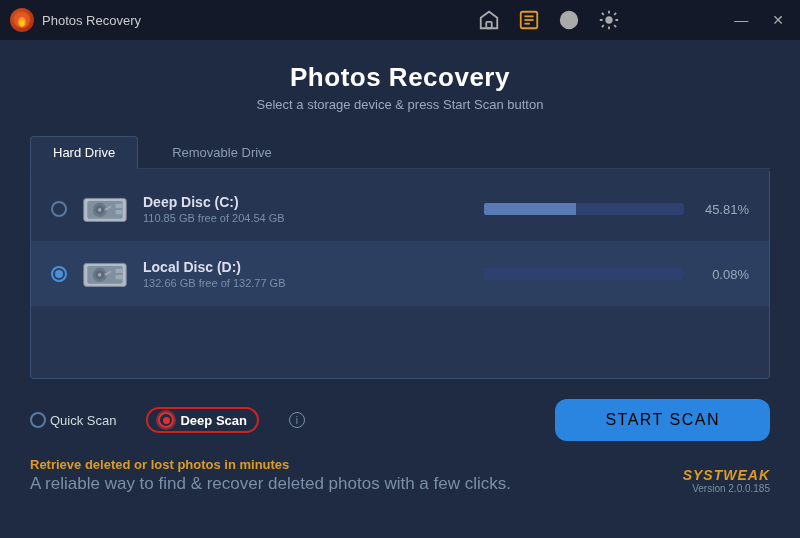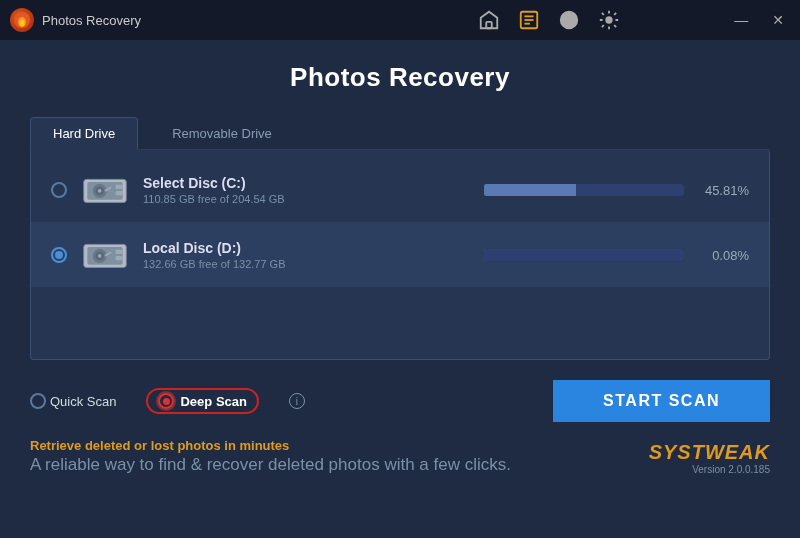--- a/index.html
+++ b/index.html
@@ -275,26 +275,26 @@
       display: flex;
       align-items: center;
       justify-content: center;
       font-size: 10px;
       color: #7a90a8;
       cursor: pointer;
     }
 
     .start-scan-btn {
       background: #2a85e0;
-      color: #ffffff;
+      color: #000000;
       border: none;
-      border-radius: 0;
+      border-radius: 12px;
       padding: 12px 50px;
       font-size: 16px;
-      font-weight: 700;
+      font-weight: 400;
       letter-spacing: 1.5px;
       cursor: pointer;
       margin-left: auto;
     }
 
     
     .footer {
       width: 740px;
       display: flex;
       align-items: flex-end;
@@ -313,21 +313,21 @@
       font-size: 17px;
       color: #7a90a8;
       margin-top: 2px;
     }
     .footer-brand {
       display: flex;
       flex-direction: column;
       align-items: flex-end;
     }
     .brand-name {
-      font-size: 20px;
+      font-size: 14px;
       font-weight: 700;
       color: #cdd;
       letter-spacing: 1px;
     }
     .brand-name span {
       color: #e09a20;
       font-style: italic;
     }
     .brand-version {
       font-size: 10px;
@@ -387,20 +387,21 @@
   <div class="title-bar-controls">
     <span class="title-bar-btn">—</span>
     <span class="title-bar-btn close">✕</span>
   </div>
 </div>
 
 <div class="main">
 
   <div class="header">
     <div class="header-title">Photos Recovery</div>
+    <div class="header-subtitle">Select a storage device &amp; press Start Scan button</div>
   </div>
 
   <div class="tab-container">
     <div class="tabs">
       <div class="tab active">
         <span>Hard Drive</span>
       </div>
       <div class="tab">
         <span>Removable Drive</span>
       </div>
@@ -419,21 +420,21 @@
             <rect x="38" y="21" width="8" height="5" rx="1" fill="#9aabb5"></rect>
 
             <ellipse cx="20" cy="21" rx="8" ry="8" fill="#6a7888"></ellipse>
             <ellipse cx="20" cy="21" rx="5" ry="5" fill="#5a6878"></ellipse>
             <ellipse cx="20" cy="21" rx="2" ry="2" fill="#9aabb5"></ellipse>
 
             <line x1="26" y1="21" x2="33" y2="17" stroke="#9aabb5" stroke-width="2"></line>
           </svg>
         </div>
         <div class="drive-info">
-          <div class="drive-name">Select Disc (C:)</div>
+          <div class="drive-name">Deep Disc (C:)</div>
           <div class="drive-size">110.85 GB free of 204.54 GB</div>
         </div>
         <div class="drive-usage">
           <div class="progress-bar">
             <div class="progress-used" style="width:45.81%"></div>
             <div class="progress-free" style="width:54.19%"></div>
           </div>
           <div class="drive-percent">45.81%</div>
         </div>
       </div>

